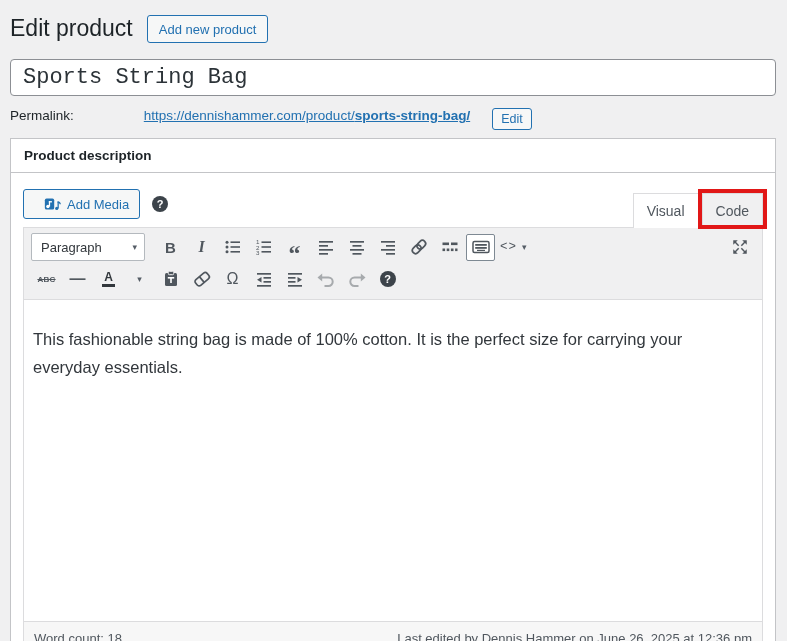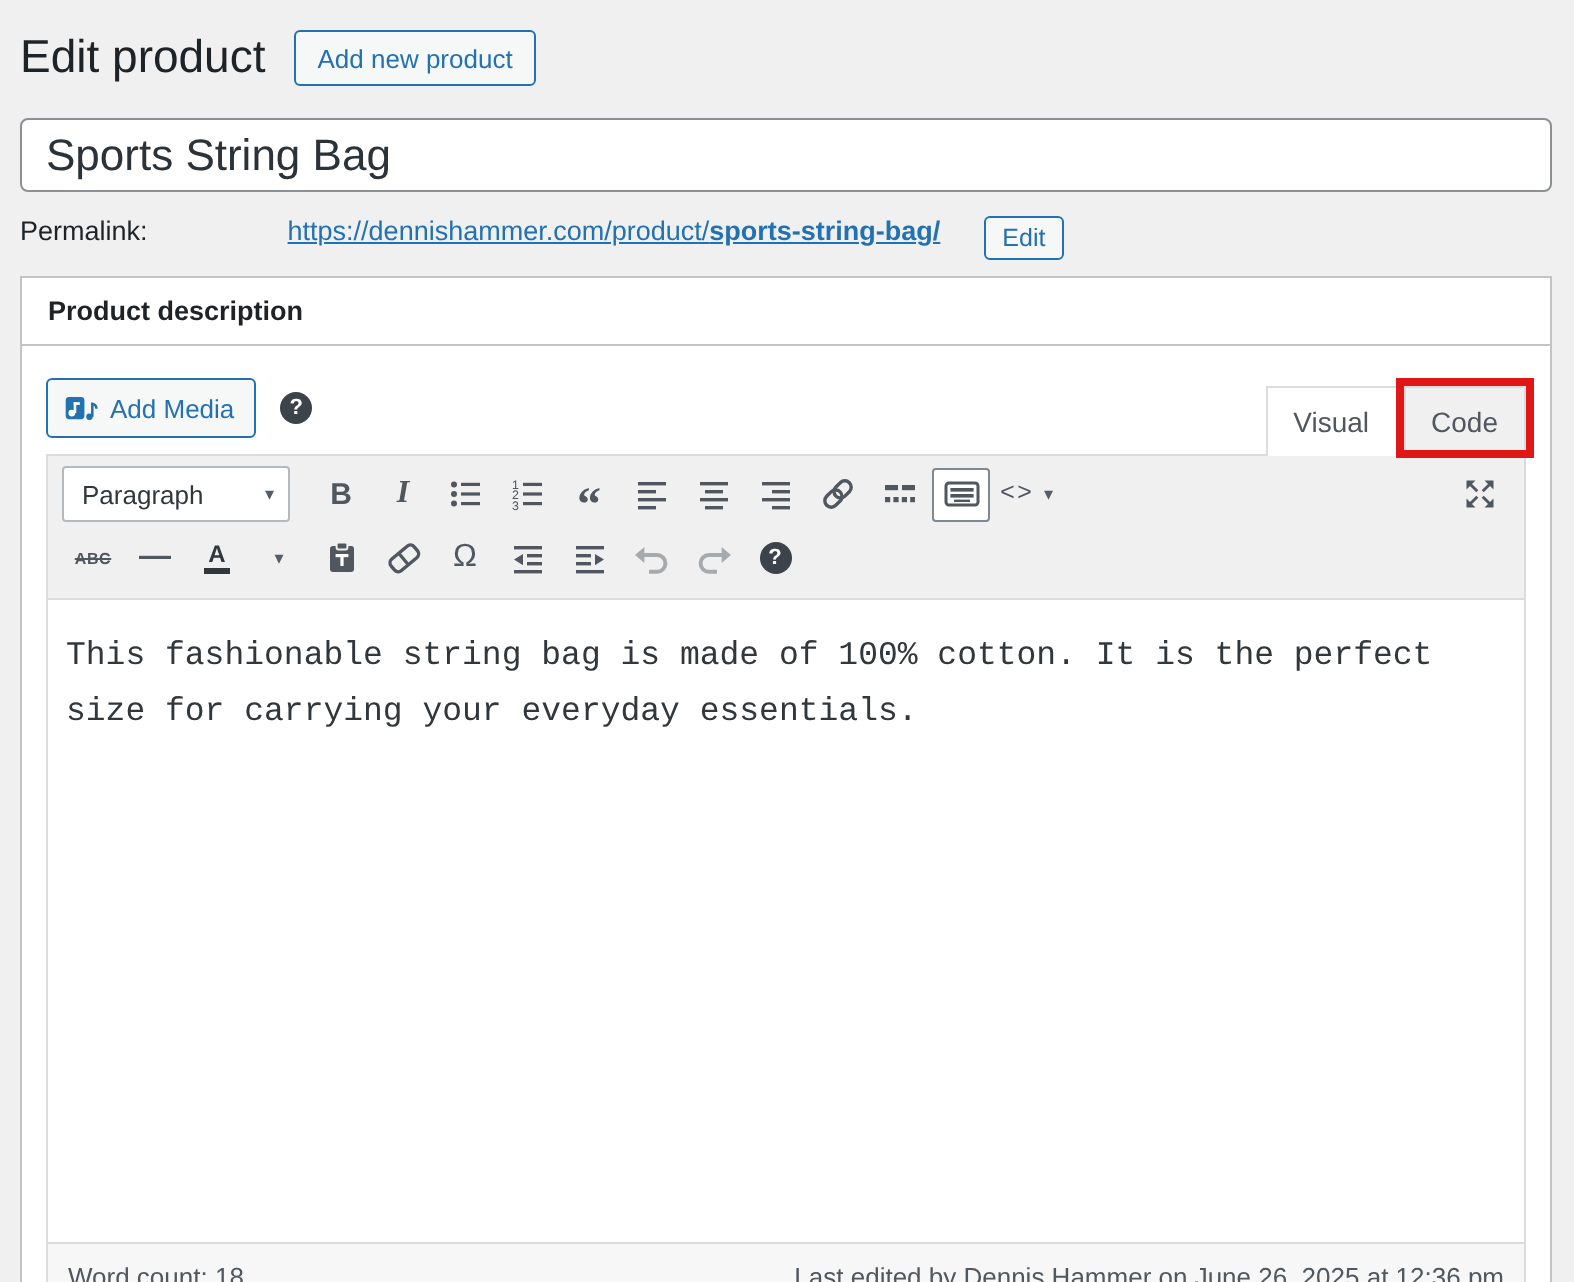--- a/index.html
+++ b/index.html
@@ -24,41 +24,41 @@
     background:#f6f7f7; border:1px solid var(--accent); color:var(--accent);
     border-radius:3px; font-size:13px; cursor:pointer; text-decoration:none;
     font-family:inherit;
   }
   .btn-addnew{padding:5px 11px; height:28px;}
 
   
   .title-input{
     width:100%; height:37px; border:1px solid #8c8f94; border-radius:4px;
     background:#fff; font-size:22px; padding:2px 12px; color:#2c3338;
-    font-family:Liberation Sans, sans-serif; margin-bottom:12px; display:block;margin-top:16px;
+    font-family:Liberation Mono, monospace; margin-bottom:12px; display:block;margin-top:16px;
   }
 
   
   .permalink{display:flex; font-size:13.5px; margin-bottom:6px; height:24px;gap:16px;}
   .permalink-label{margin-right:6px;}
   .permalink-link{color:var(--accent); text-decoration:underline; cursor:pointer;padding-left:48px;}
   .permalink-link b{font-weight:700;}
   .btn-editlink{padding:0 8px; height:22px; margin-left:6px; font-size:12.5px; border-radius:3px;}
 
   
   .postbox{background:#fff; border:1px solid var(--border);}
   .postbox-header{
     padding:9px 13px; font-size:13.5px; font-weight:700; color:#1d2327;
     border-bottom:1px solid var(--border);
   }
   .postbox-body{padding:8px 12px 9px 12px;}
 
   
   .editor-tools{display:flex; align-items:flex-start; height:46px;}
-  .btn-addmedia{padding:4px 10px 4px 8px; height:30px; gap:6px; margin-top:8px;}
+  .btn-addmedia{padding:4px 10px 4px 20px; height:30px; gap:6px; margin-top:8px;}
   .media-icon{display:inline-flex;}
   .help-circle{
     width:16px; height:16px; border-radius:50%; background:#3c434a; color:#fff;
     font-size:11px; font-weight:700; display:inline-flex; align-items:center;
     justify-content:center; margin-left:12px; margin-top:15px;
   }
   .editor-tabs{margin-left:auto; align-self:flex-end; display:flex; gap:3px; margin-bottom:-1px; position:relative; z-index:2;}
   .tab{
     height:35px; padding:0 13px; font-size:14px; color:#50575e; cursor:pointer;
     display:flex; align-items:center; font-family:inherit;
@@ -92,21 +92,21 @@
   .glyph-dash{font-size:16px; font-weight:700;}
   .glyph-omega{font-size:16px; font-weight:400;}
   .colorbtn{display:flex; flex-direction:column; align-items:center; line-height:1;}
   .colorbtn .a{font-size:12px; font-weight:700; color:#32373c;}
   .colorbtn .bar{width:13px; height:3px; background:#32373c; margin-top:1px;}
   .tb-disabled{color:var(--icon-dim); cursor:default;}
   .spacer{flex:1;}
 
   
   .editor-content{
-    height:321px; padding:14px 9px; font-family:Liberation Mono, monospace;
+    height:321px; padding:25px 9px; font-family:Liberation Sans, sans-serif;
     font-size:16.5px; line-height:1.72; color:#32373c; overflow:hidden;
   }
   .statusbar{
     display:flex; justify-content:space-between; align-items:center;
     background:#f7f7f7; border-top:1px solid var(--border-lt);
     padding:2px 10px; font-size:13px; color:#50575e; height:33px;
   }
 </style>
 </head>
 <body>

